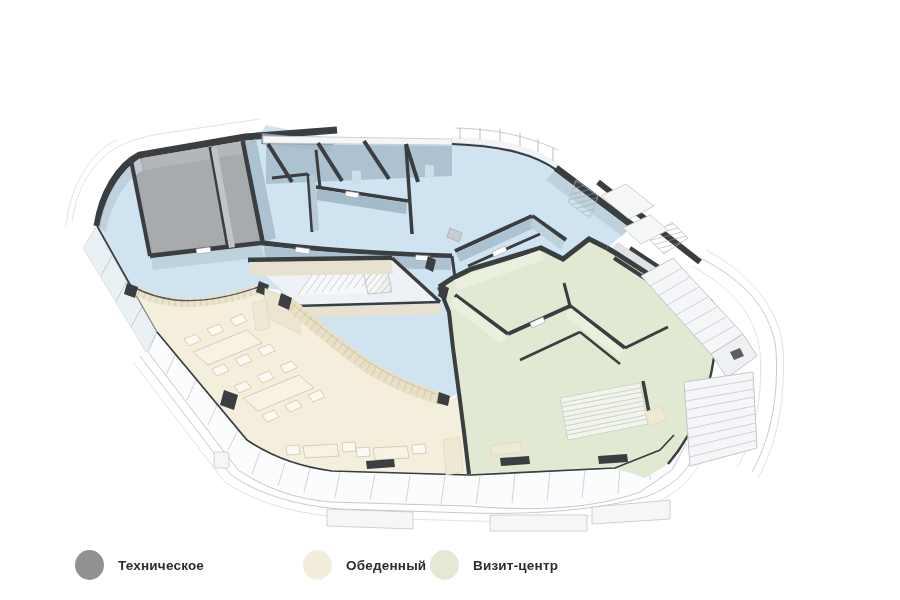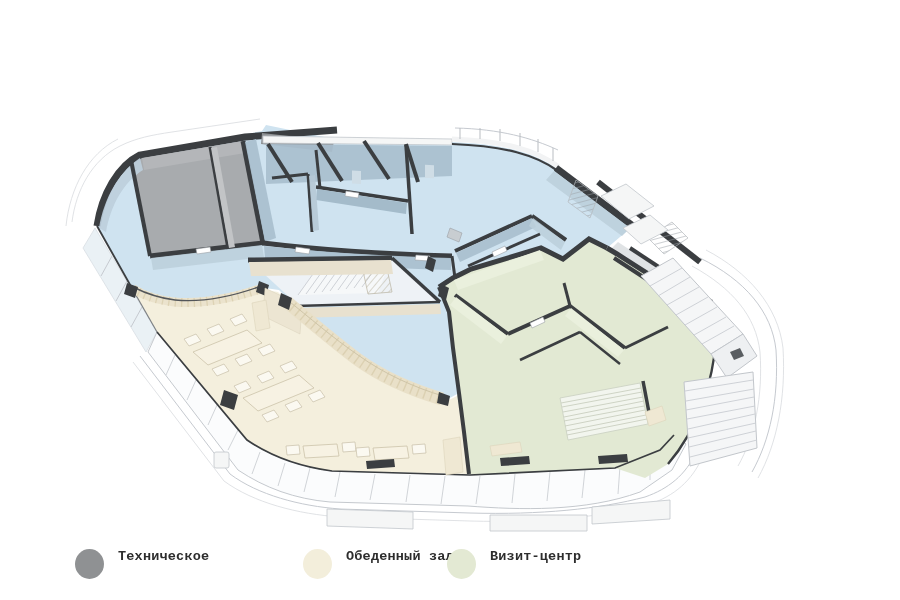--- a/index.html
+++ b/index.html
@@ -17,21 +17,21 @@
   .faceGr{fill:#b4b6b9;}
   .faceG{fill:#eaf0dd;}
   .dark{fill:#3b3e41;}
   .door{fill:#ffffff;stroke:#9aa0a5;stroke-width:0.6;}
   .furn{fill:#f7f2e3;stroke:#cbc3aa;stroke-width:0.8;}
   .chair{fill:#fbf9f1;stroke:#c7bfa7;stroke-width:0.7;}
   .mat{fill:#efe8d3;stroke:#dcd3ba;stroke-width:0.6;}
   .step{stroke:#c9cdd2;stroke-width:0.9;}
   .stair{fill:#f5f6f7;stroke:#c2c6cb;stroke-width:1;}
   .legend{position:absolute;left:0;top:0;width:100%;height:100%;}
-  .legend-item{position:absolute;top:549px;display:flex;align-items:flex-start;height:32px;font-family:Liberation Mono, monospace;}
+  .legend-item{position:absolute;top:549px;display:flex;align-items:center;height:32px;}
   .swatch{width:29px;height:30px;border-radius:50%;flex:0 0 auto;}
   .legend-label{margin-left:14px;font-size:13.5px;font-weight:700;color:#2d2d2d;letter-spacing:0.2px;}
 </style>
 </head>
 <body>
 
 <div id="stage">
 <svg width="900" height="600" viewBox="0 0 900 600">
   <defs>
     <pattern id="vhatch" width="5" height="5" patternUnits="userSpaceOnUse" patternTransform="rotate(75)">
@@ -327,18 +327,18 @@
 
 <div class="legend">
   <div class="legend-item" style="left:75px">
     <div class="swatch" style="background-color: rgb(143, 145, 147);"></div>
     <div class="legend-label">Техническое</div>
   </div>
   <div class="legend-item" style="left:303px">
     <div class="swatch" style="background-color: rgb(243, 238, 219);"></div>
     <div class="legend-label">Обеденный зал</div>
   </div>
-  <div class="legend-item" style="left:447px">
+  <div class="legend-item" style="left:430px">
     <div class="swatch" style="background-color: rgb(227, 233, 211);"></div>
     <div class="legend-label">Визит-центр</div>
   </div>
 </div>
 </div>
 
 </body></html>

